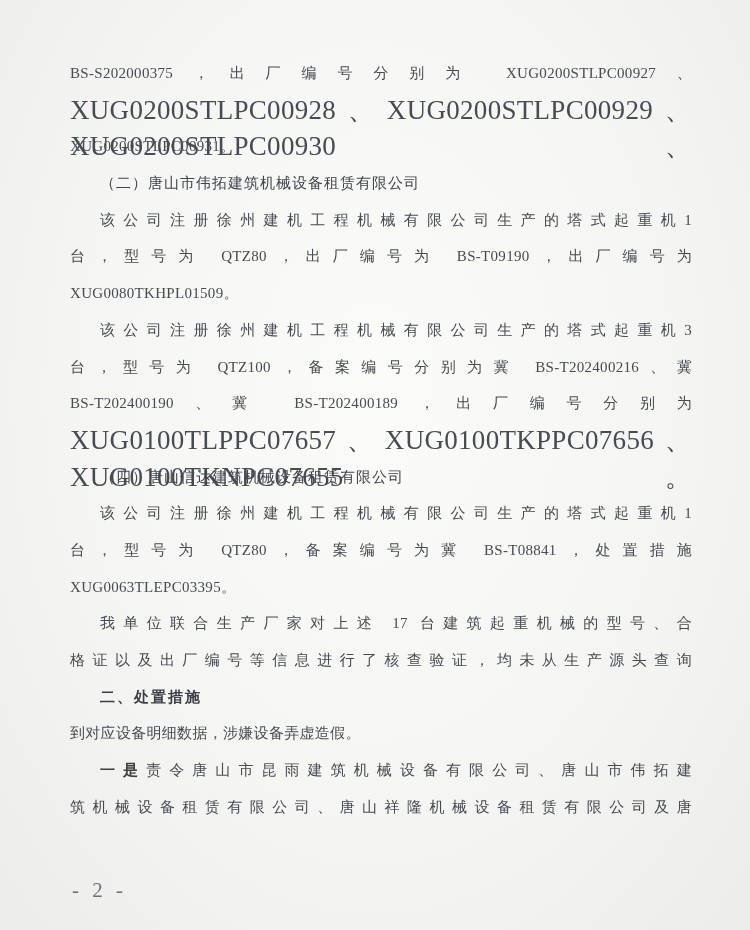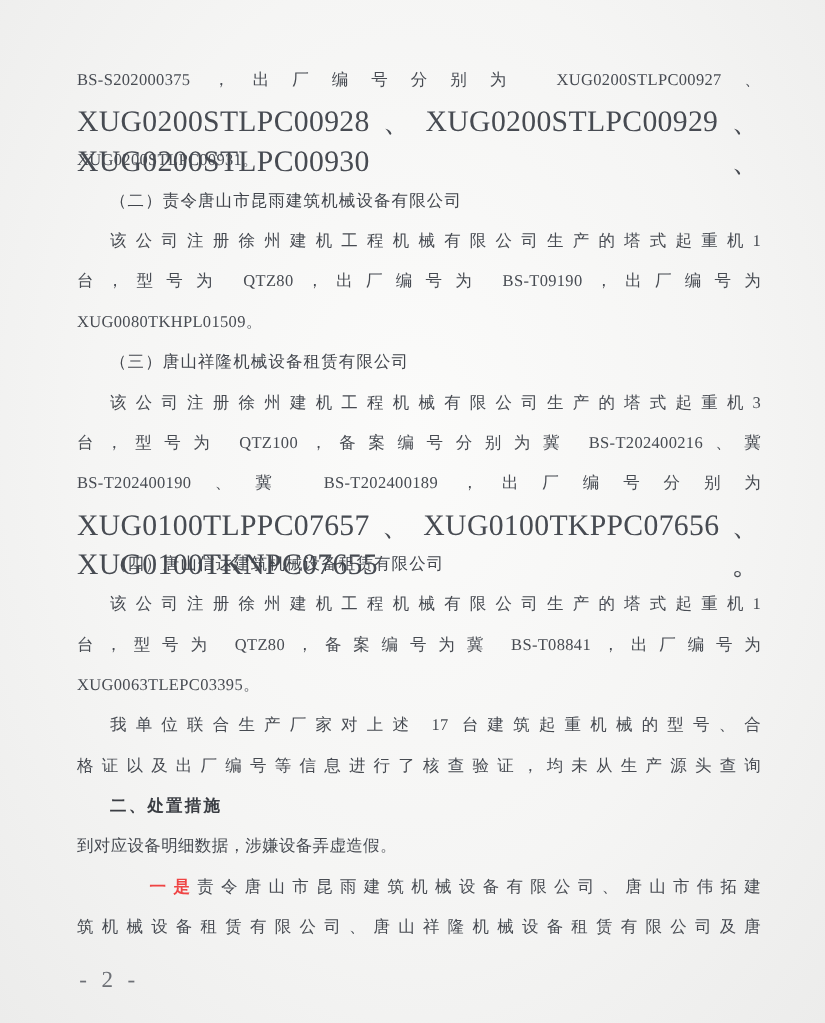--- a/index.html
+++ b/index.html
@@ -53,52 +53,50 @@
   .hei {
     font-family: "Liberation Sans", "DejaVu Sans", sans-serif;
     font-weight: bold;
     color: #3b3e44;
     letter-spacing: 2px;
   }
   
   .lead {
     font-family: Liberation Sans, sans-serif;
     font-weight: bold;
-    color: #ef4444;
-    margin-left: 36px;
+    color: #404040;
   }
   .pageno {
     position: absolute;
     left: 72px;
     top: 878px;
     font-size: 21px;
     letter-spacing: 4px;
     color: #6d7076;
   }
 </style>
 </head>
 <body>
 
 <div class="page">
   <div class="doc">
     <div class="line jl">BS-S202000375，出厂编号分别为 XUG0200STLPC00927、</div>
     <div class="line jl serials">XUG0200STLPC00928、XUG0200STLPC00929、XUG0200STLPC00930、</div>
     <div class="line">XUG0200STLPC00931。</div>
-    <div class="line kai ind">（二）责令唐山市昆雨建筑机械设备有限公司</div>
+    <div class="line kai ind">（二）唐山市伟拓建筑机械设备租赁有限公司</div>
     <div class="line ind jl">该公司注册徐州建机工程机械有限公司生产的塔式起重机1</div>
     <div class="line jl">台，型号为 QTZ80，出厂编号为 BS-T09190，出厂编号为</div>
     <div class="line">XUG0080TKHPL01509。</div>
-    <div class="line kai ind">（三）唐山祥隆机械设备租赁有限公司</div>
     <div class="line ind jl">该公司注册徐州建机工程机械有限公司生产的塔式起重机3</div>
     <div class="line jl">台，型号为 QTZ100，备案编号分别为冀 BS-T202400216、冀</div>
     <div class="line jl">BS-T202400190、冀 BS-T202400189，出厂编号分别为</div>
     <div class="line jl serials">XUG0100TLPPC07657、XUG0100TKPPC07656、XUG0100TKNPC07655。</div>
     <div class="line kai ind">（四）唐山信达建筑机械设备租赁有限公司</div>
     <div class="line ind jl">该公司注册徐州建机工程机械有限公司生产的塔式起重机1</div>
-    <div class="line jl">台，型号为 QTZ80，备案编号为冀 BS-T08841，出厂编号为</div>
+    <div class="line jl">台，型号为 QTZ80，备案编号为冀 BS-T08841，处置措施</div>
     <div class="line">XUG0063TLEPC03395。</div>
     <div class="line ind jl">我单位联合生产厂家对上述 17 台建筑起重机械的型号、合</div>
     <div class="line jl">格证以及出厂编号等信息进行了核查验证，均未从生产源头查询</div>
     <div class="line hei ind">二、处置措施</div>
     <div class="line">到对应设备明细数据，涉嫌设备弄虚造假。</div>
     <div class="line ind jl">
       <span class="lead">一是</span><span>责令唐山市昆雨建筑机械设备有限公司、唐山市伟拓建</span>
     </div>
     <div class="line jl">筑机械设备租赁有限公司、唐山祥隆机械设备租赁有限公司及唐</div>
   </div>

